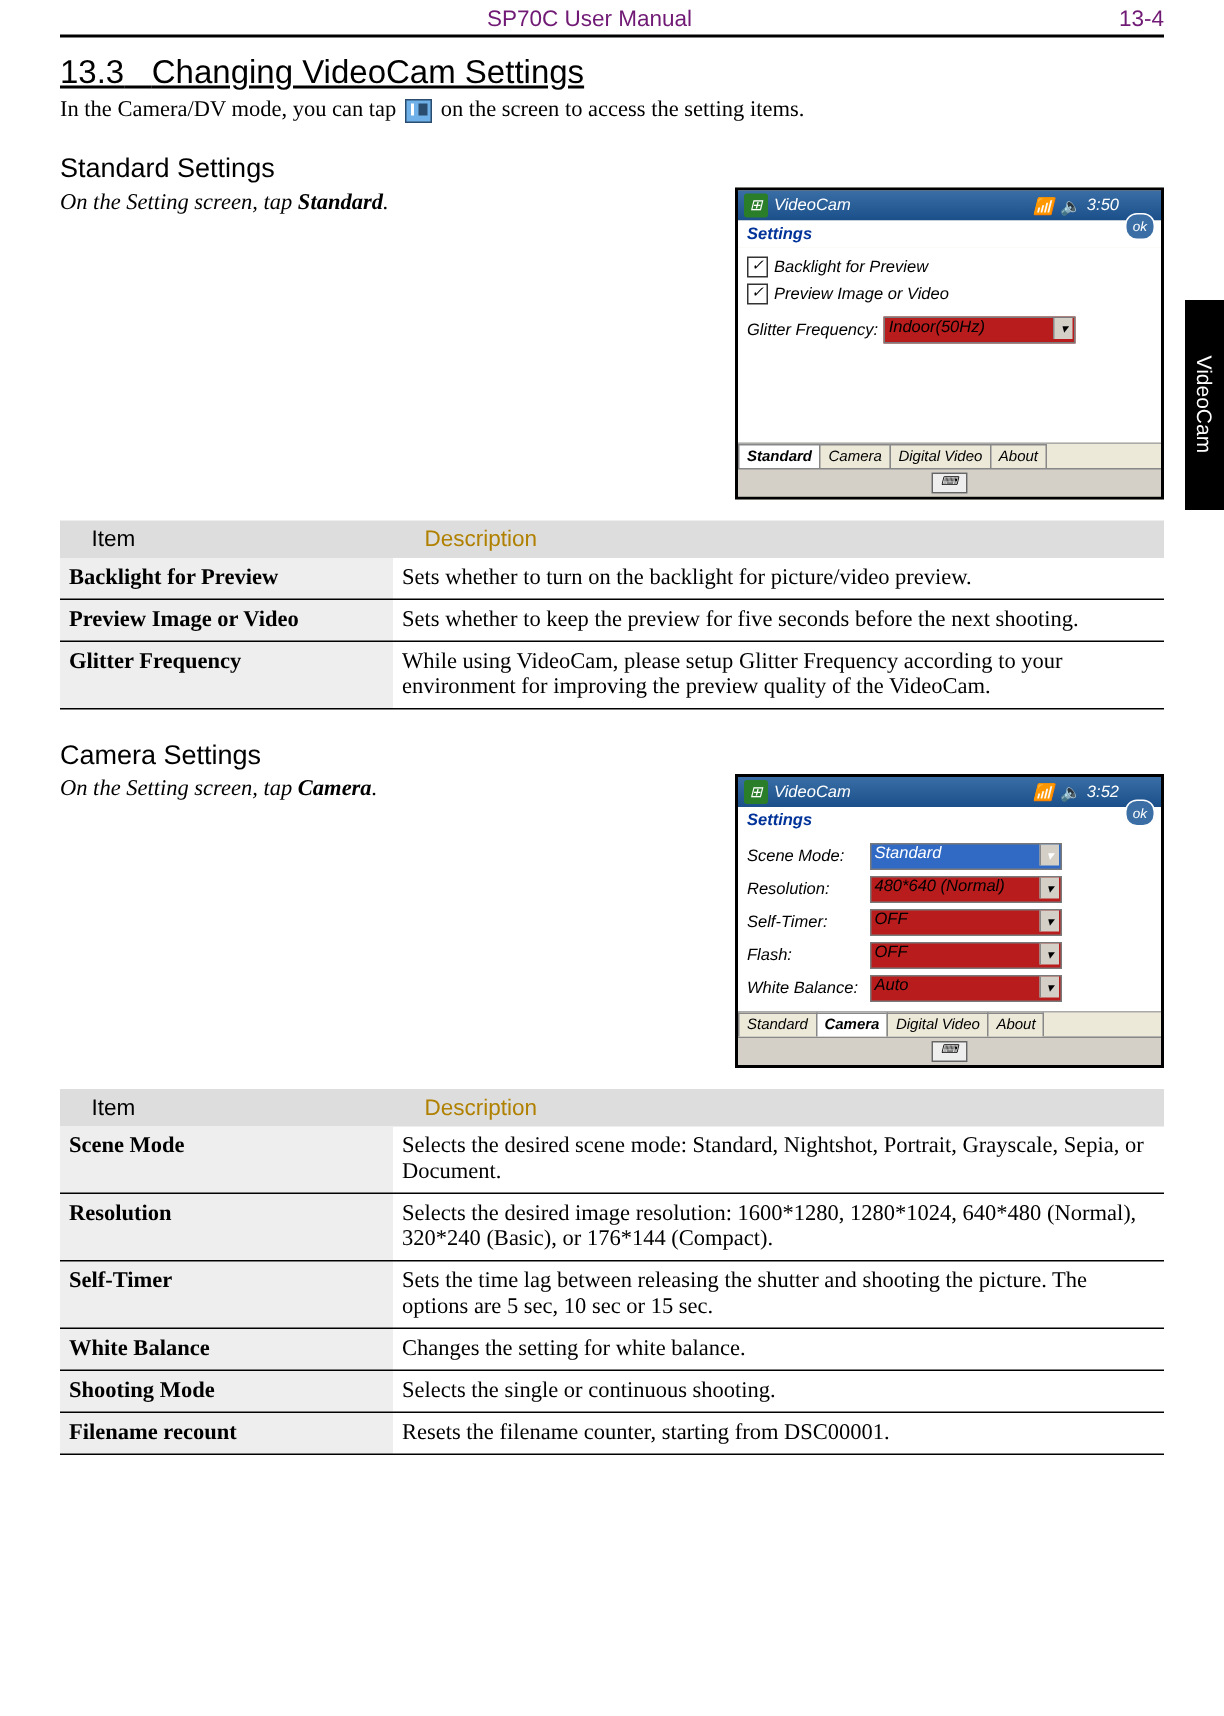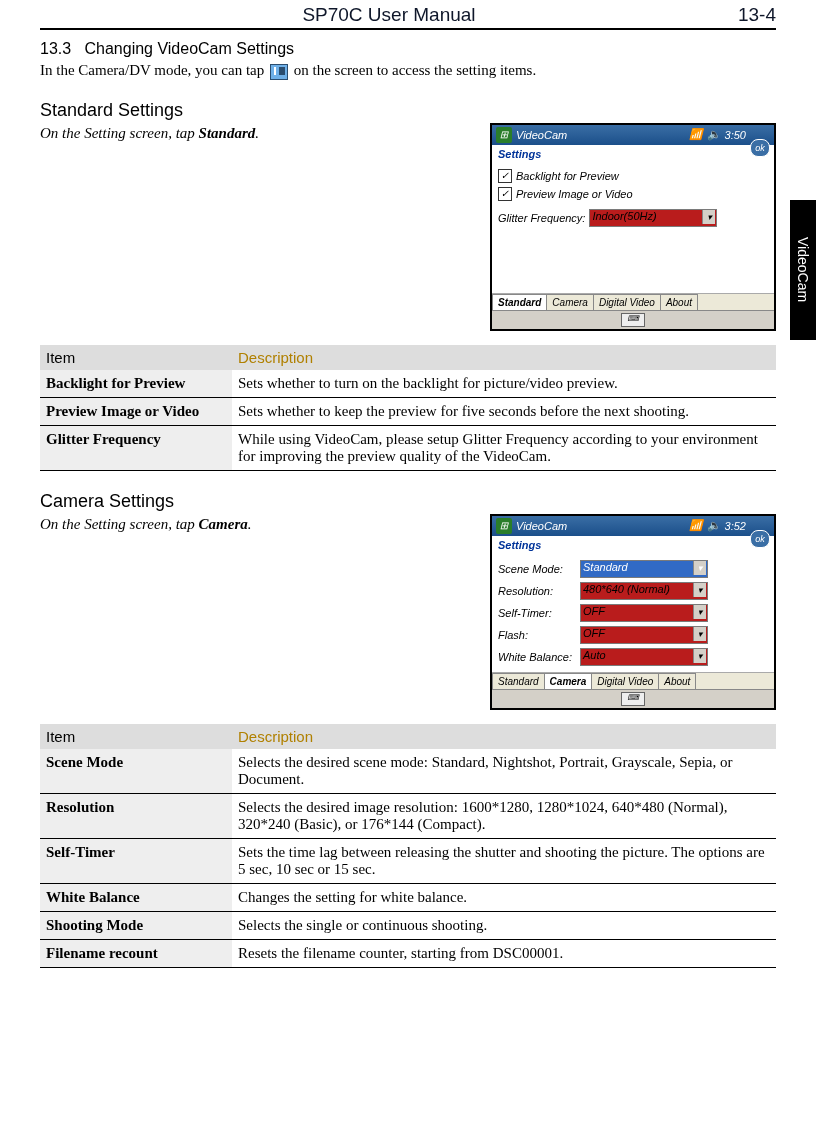--- a/index.html
+++ b/index.html
@@ -14,32 +14,33 @@
   .page {
     width: 816px;
     height: 1144px;
     position: relative;
     box-sizing: border-box;
     padding: 0 40px 30px 40px;
   }
   .header-row {
     display: flex;
     justify-content: flex-end;
-    color: #0f172a;
-    font-family: Arial, Helvetica, sans-serif;
-    font-size: 19px;
+    color: #701a75;
+    font-family: Arial, Helvetica, sans-serif;
+    font-size: 15px;
     padding: 4px 0 2px 0;
   }
   .header-row .center { flex:1; text-align:center; }
   .hr-red { height:2px; background:#000; margin-bottom:8px; }
   h2.section {
     font-family: Arial, Helvetica, sans-serif;
-    font-size: 16px;
+    font-size: 22px;
     font-weight: normal;
     margin: 10px 0 4px 0;
+    text-decoration: underline;
   }
   h3.subsection {
     font-family: Arial, Helvetica, sans-serif;
     font-size: 18px;
     font-weight: normal;
     margin: 20px 0 2px 0;
   }
   p { margin: 2px 0 8px 0; font-size:15px; }
   .side-tab {
     position: absolute;
@@ -61,21 +62,21 @@
     width: 100%;
     border-collapse: collapse;
     font-size: 15px;
     margin-top: 6px;
   }
   table.desc th {
     text-align: left;
     background: #ddd;
     font-family: Arial, Helvetica, sans-serif;
     font-weight: normal;
-    padding: 4px 6px;
+    padding: 4px 21px;
     color: #b08000;
   }
   table.desc th:first-child { width: 180px; color:#000; }
   table.desc th:nth-child(2){ color:#b08000; }
   table.desc td {
     padding: 5px 6px;
     vertical-align: top;
     border-bottom: 1px solid #000;
   }
   table.desc td.item {

